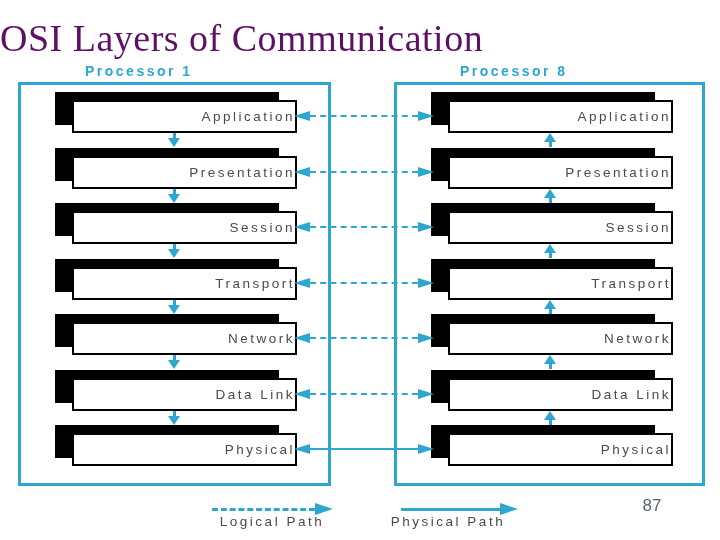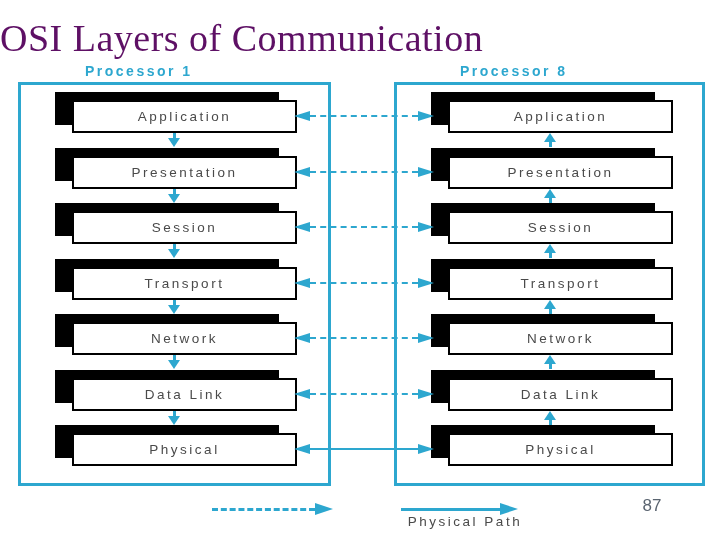--- a/index.html
+++ b/index.html
@@ -33,21 +33,21 @@
   .proc-box.p2{left:394px;width:311px;}
   .layer{position:absolute;width:242px;height:41px;}
   .layer.p1{left:55px;}
   .layer.p2{left:431px;}
   .layer .shadow{
     position:absolute;left:0;top:0;width:224px;height:33px;background:var(--box-black);
   }
   .layer .face{
     position:absolute;left:17px;top:8px;width:225px;height:33px;
     background:#ffffff;border:2px solid var(--box-black);box-sizing:border-box;
-    display:flex;align-items:center;justify-content:center;
+    display:flex;align-items:center;justify-content:flex-end;
   }
   .layer .face span{
     font-size:13.5px;letter-spacing:2.5px;color:var(--layer-text-gray);
     white-space:nowrap;
   }
   .varrow{
     position:absolute;width:14px;height:14px;display:flex;align-items:center;
   }
   .varrow.down{flex-direction:column;}
   .varrow.up{flex-direction:column-reverse;}
@@ -274,22 +274,23 @@
   <div class="hconn solid" style="top:444px">
       <div class="ah-left"></div>
       <div class="line"></div>
       <div class="ah-right"></div>
     </div>
 
   <div class="legend-arrow" style="left:212px;width:121px">
       <div class="line"></div>
       <div class="ah-right"></div>
     </div>
+  <div class="legend-label" style="left:192px">Logical Path</div>
 
   <div class="legend-arrow solid" style="left:401px;width:117px">
       <div class="line"></div>
       <div class="ah-right"></div>
     </div>
-  <div class="legend-label" style="left:385px">Physical Path</div>
+  <div class="legend-label" style="left:368px">Physical Path</div>
 
   <div class="page-num">87</div>
 
 </div>
 
 </body></html>

